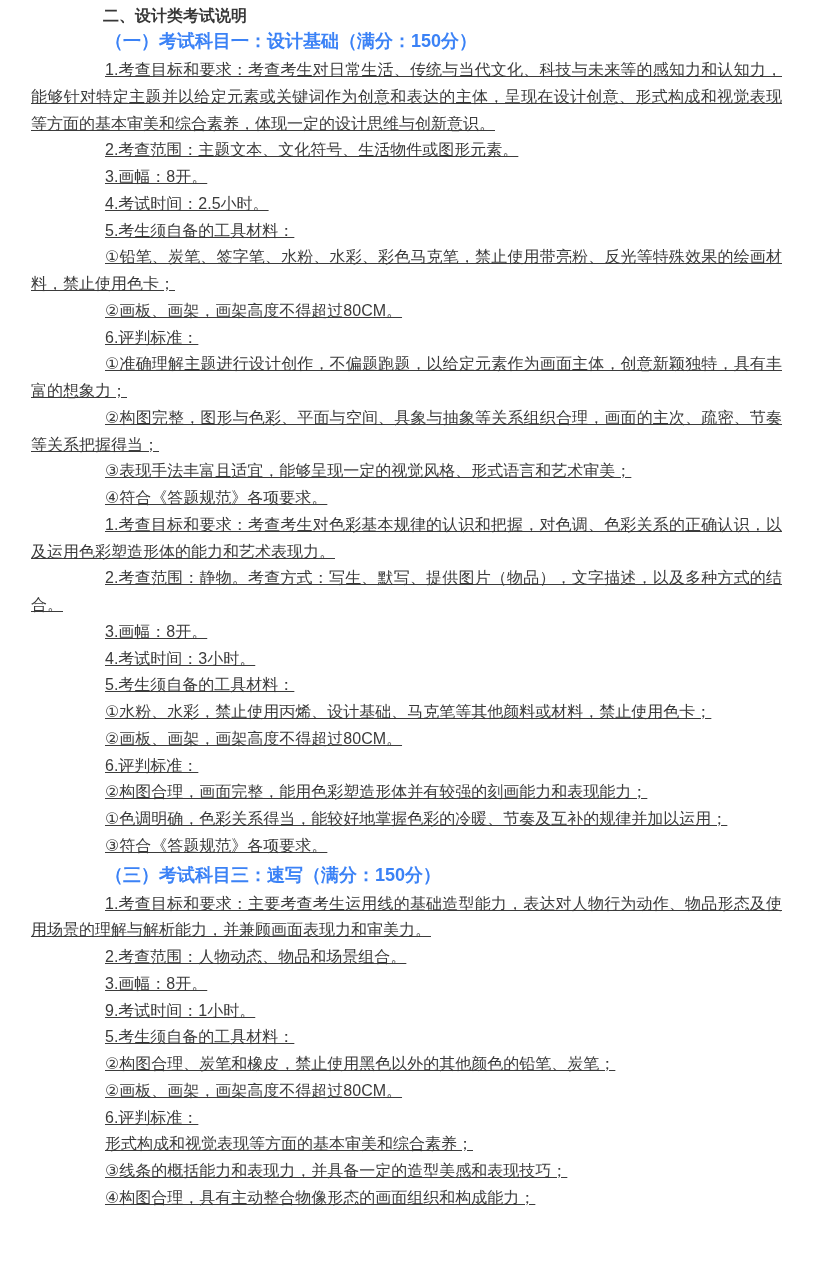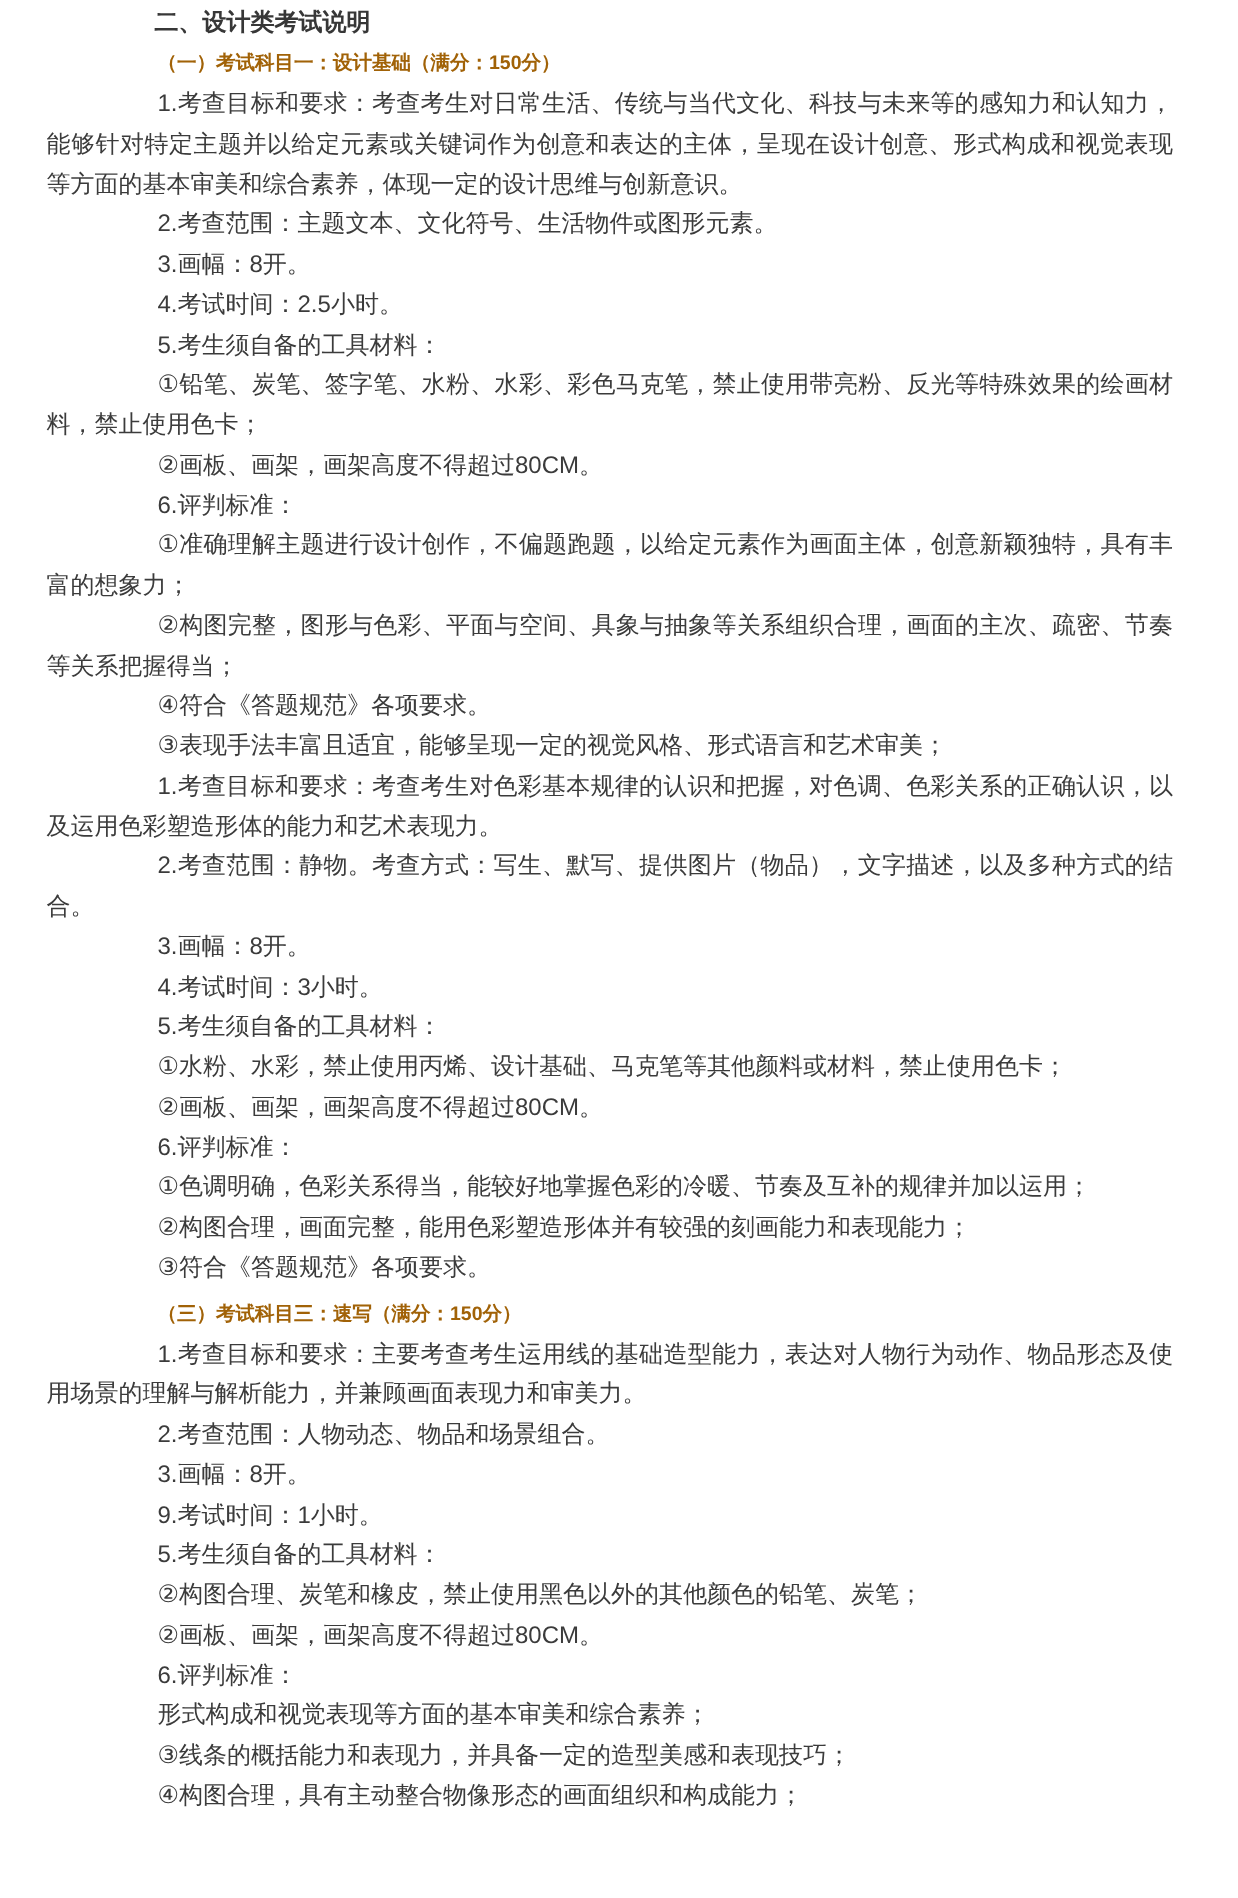--- a/index.html
+++ b/index.html
@@ -22,65 +22,66 @@
   }
   .doc-title {
     font-size: 16px;
     font-weight: bold;
     line-height: 21px;
     margin: 0;
     padding-left: 72px;
     color: #373737;
   }
   .section-heading {
-    font-size: 13px;
+    font-size: 18px;
     font-weight: bold;
     line-height: 31px;
     margin: 0;
     padding-left: 74px;
-    color: #a16207;
+    color: #3b82f6;
   }
   .para {
     margin: 0;
     text-indent: 74px;
     text-align: justify;
     word-break: break-all;
+    text-decoration: underline;
   }
 </style>
 </head>
 <body>
 
 <div class="page">
 
   <h1 class="doc-title">二、设计类考试说明</h1>
 
   <h2 class="section-heading">（一）考试科目一：设计基础（满分：150分）</h2>
   <p class="para">1.考查目标和要求：考查考生对日常生活、传统与当代文化、科技与未来等的感知力和认知力，能够针对特定主题并以给定元素或关键词作为创意和表达的主体，呈现在设计创意、形式构成和视觉表现等方面的基本审美和综合素养，体现一定的设计思维与创新意识。</p>
   <p class="para">2.考查范围：主题文本、文化符号、生活物件或图形元素。</p>
   <p class="para">3.画幅：8开。</p>
   <p class="para">4.考试时间：2.5小时。</p>
   <p class="para">5.考生须自备的工具材料：</p>
   <p class="para">①铅笔、炭笔、签字笔、水粉、水彩、彩色马克笔，禁止使用带亮粉、反光等特殊效果的绘画材料，禁止使用色卡；</p>
   <p class="para">②画板、画架，画架高度不得超过80CM。</p>
   <p class="para">6.评判标准：</p>
   <p class="para">①准确理解主题进行设计创作，不偏题跑题，以给定元素作为画面主体，创意新颖独特，具有丰富的想象力；</p>
   <p class="para">②构图完整，图形与色彩、平面与空间、具象与抽象等关系组织合理，画面的主次、疏密、节奏等关系把握得当；</p>
+  <p class="para">③表现手法丰富且适宜，能够呈现一定的视觉风格、形式语言和艺术审美；</p>
   <p class="para">④符合《答题规范》各项要求。</p>
-  <p class="para">③表现手法丰富且适宜，能够呈现一定的视觉风格、形式语言和艺术审美；</p>
 
   <p class="para">1.考查目标和要求：考查考生对色彩基本规律的认识和把握，对色调、色彩关系的正确认识，以及运用色彩塑造形体的能力和艺术表现力。</p>
   <p class="para">2.考查范围：静物。考查方式：写生、默写、提供图片（物品），文字描述，以及多种方式的结合。</p>
   <p class="para">3.画幅：8开。</p>
   <p class="para">4.考试时间：3小时。</p>
   <p class="para">5.考生须自备的工具材料：</p>
   <p class="para">①水粉、水彩，禁止使用丙烯、设计基础、马克笔等其他颜料或材料，禁止使用色卡；</p>
   <p class="para">②画板、画架，画架高度不得超过80CM。</p>
   <p class="para">6.评判标准：</p>
+  <p class="para">②构图合理，画面完整，能用色彩塑造形体并有较强的刻画能力和表现能力；</p>
   <p class="para">①色调明确，色彩关系得当，能较好地掌握色彩的冷暖、节奏及互补的规律并加以运用；</p>
-  <p class="para">②构图合理，画面完整，能用色彩塑造形体并有较强的刻画能力和表现能力；</p>
   <p class="para">③符合《答题规范》各项要求。</p>
 
   <h2 class="section-heading">（三）考试科目三：速写（满分：150分）</h2>
   <p class="para">1.考查目标和要求：主要考查考生运用线的基础造型能力，表达对人物行为动作、物品形态及使用场景的理解与解析能力，并兼顾画面表现力和审美力。</p>
   <p class="para">2.考查范围：人物动态、物品和场景组合。</p>
   <p class="para">3.画幅：8开。</p>
   <p class="para">9.考试时间：1小时。</p>
   <p class="para">5.考生须自备的工具材料：</p>
   <p class="para">②构图合理、炭笔和橡皮，禁止使用黑色以外的其他颜色的铅笔、炭笔；</p>
   <p class="para">②画板、画架，画架高度不得超过80CM。</p>

